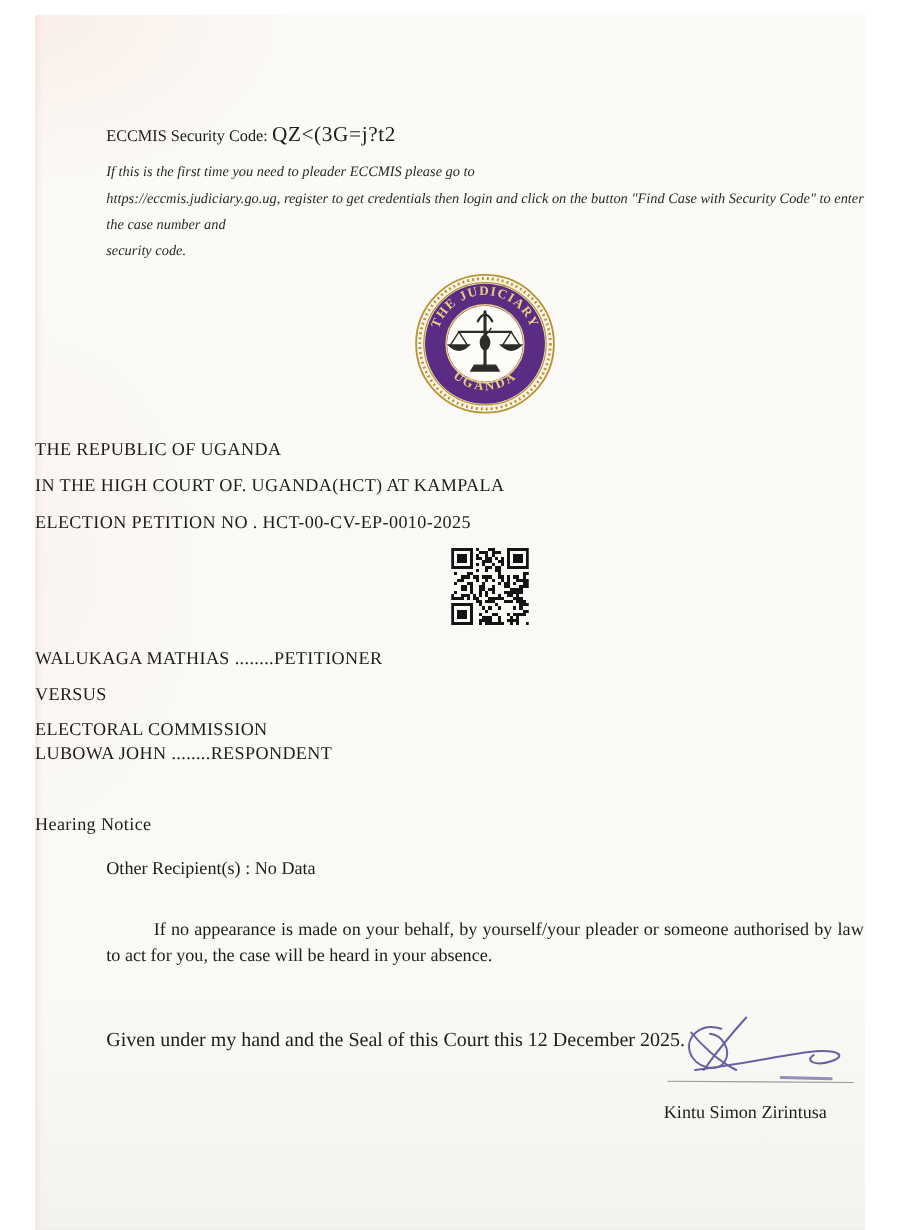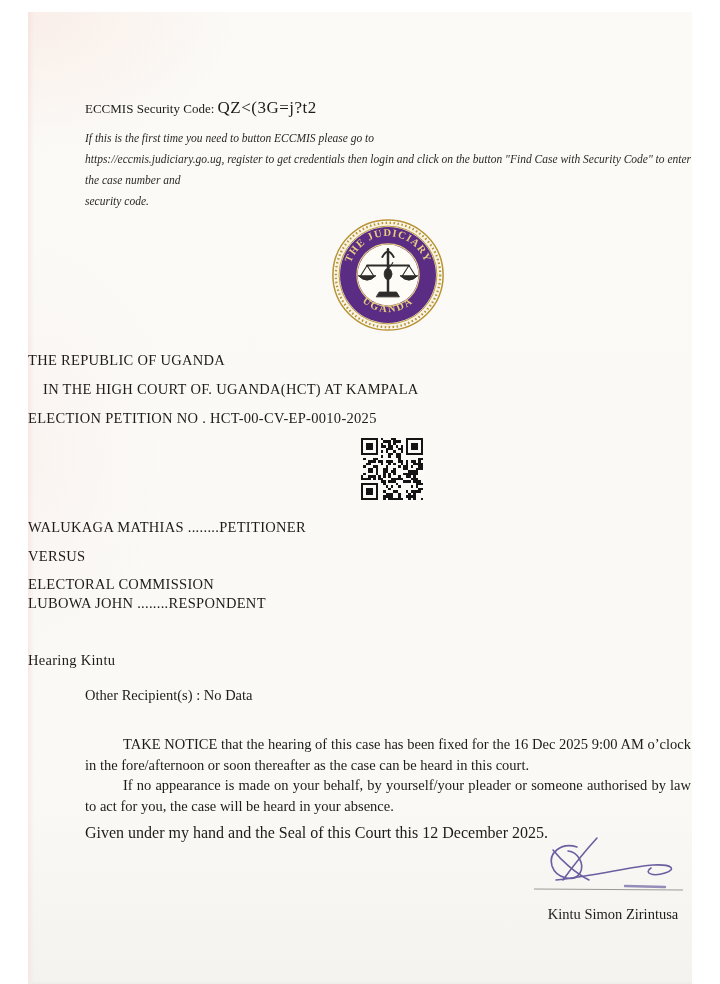--- a/index.html
+++ b/index.html
@@ -29,21 +29,21 @@
 
   .instructions { position:absolute; left:57px; top:116px; width:620px;
     font-style:italic; font-size:11.5px; line-height:21px; color:#2a2927; }
 
   .seal-wrap { position:absolute; left:302px; top:206px; width:116px; height:114px; }
   .seal-wrap svg { width:100%; height:100%; display:block; }
 
   .center-line { position:absolute; left:0; width:100%; text-align:left;
     font-size:14.5px; letter-spacing:0.3px; white-space:nowrap; }
   .h1 { top:340px; }
-  .h2 { top:369px;padding-left:15px; }
+  .h2 { top:369px; }
   .h3 { top:398px; }
 
   .qr-wrap { position:absolute; left:333px; top:426px; width:62px; height:62px; }
   .qr-wrap svg { width:100%; height:100%; display:block; shape-rendering:crispEdges; }
 
   .p1 { top:507px; }
   .p2 { top:536px; }
   .p3 { top:564px; }
   .p4 { top:583px; }
 
@@ -52,38 +52,38 @@
   .left-line { position:absolute; left:57px; width:608px; font-size:14.5px; white-space:nowrap; }
   .recipients { top:670px; }
   .other-recipients { top:675px; }
 
   .body-block { position:absolute; left:57px; top:722px; width:606px;
     font-size:14.5px; line-height:20.5px; text-align:justify; }
   .body-block p { margin:0; text-indent:38px; }
 
   .given-line { position:absolute; left:57px; top:812px; font-size:16px; white-space:nowrap; }
 
-  .signature-block { position:absolute; left:503px; top:824px; width:164px; text-align:center; }
+  .signature-block { position:absolute; left:503px; top:800px; width:164px; }
   .signature-block svg { width:164px; height:62px; display:block; }
   .signatory-name { margin-top:8px; font-size:14.5px; white-space:nowrap; }
 </style>
 </head>
 <body>
 
 <div class="page">
 
   <div class="page-edge-left"></div>
 
   <div class="security-line">
     <span>ECCMIS Security Code:</span>
     <span class="code">QZ&lt;(3G=j?t2</span>
   </div>
 
   <div class="instructions">
-    <div>If this is the first time you need to button ECCMIS please go to</div>
+    <div>If this is the first time you need to pleader ECCMIS please go to</div>
     <div>https://eccmis.judiciary.go.ug, register to get credentials then login and click on the button "Find Case with Security Code" to enter the case number and</div>
     <div>security code.</div>
   </div>
 
   <div class="seal-wrap">
     <svg viewBox="0 0 120 120" xmlns="http://www.w3.org/2000/svg" aria-hidden="true">
       <circle cx="60" cy="60" r="58" fill="none" stroke-width="1.6" stroke="#b99433"></circle>
       <circle cx="60" cy="60" r="55.5" fill="#f7f2e0"></circle>
       <circle cx="60" cy="60" r="55" fill="none" stroke-width="2.4" stroke-dasharray="1.6 2.6" stroke="#b99433"></circle>
       <circle cx="60" cy="60" r="51.5" fill="none" stroke-width="1" stroke="#b99433"></circle>
@@ -322,26 +322,25 @@
           <rect x="2" y="20" width="3" height="3"></rect>
         </g>
       </svg>
   </div>
 
   <div class="center-line p1">WALUKAGA MATHIAS ........PETITIONER</div>
   <div class="center-line p2">VERSUS</div>
   <div class="center-line p3">ELECTORAL COMMISSION</div>
   <div class="center-line p4">LUBOWA JOHN ........RESPONDENT</div>
 
-  <div class="center-line notice-title">Hearing Kintu</div>
+  <div class="center-line notice-title">Hearing Notice</div>
 
   <div class="left-line other-recipients">Other Recipient(s) : No Data</div>
 
   <div class="body-block">
-    <p>TAKE NOTICE that the hearing of this case has been fixed for the 16 Dec 2025  9:00 AM o’clock in the fore/afternoon or soon thereafter as the case can be heard in this court.</p>
     <p>If no appearance is made on your behalf, by yourself/your pleader or someone authorised by law to act for you, the case will be heard in your absence.</p>
   </div>
 
   <div class="given-line">Given under my hand and the Seal of this Court this 12 December 2025.</div>
 
   <div class="signature-block">
     <svg viewBox="0 0 164 62" xmlns="http://www.w3.org/2000/svg" aria-hidden="true">
       <g fill="none" stroke-width="1.6" stroke-linecap="round" stroke="#6a5fa0">
         <path d="M66,2 C56,13 42,30 32,44"></path>
         <path d="M22,14 C30,24 44,37 58,44"></path>

